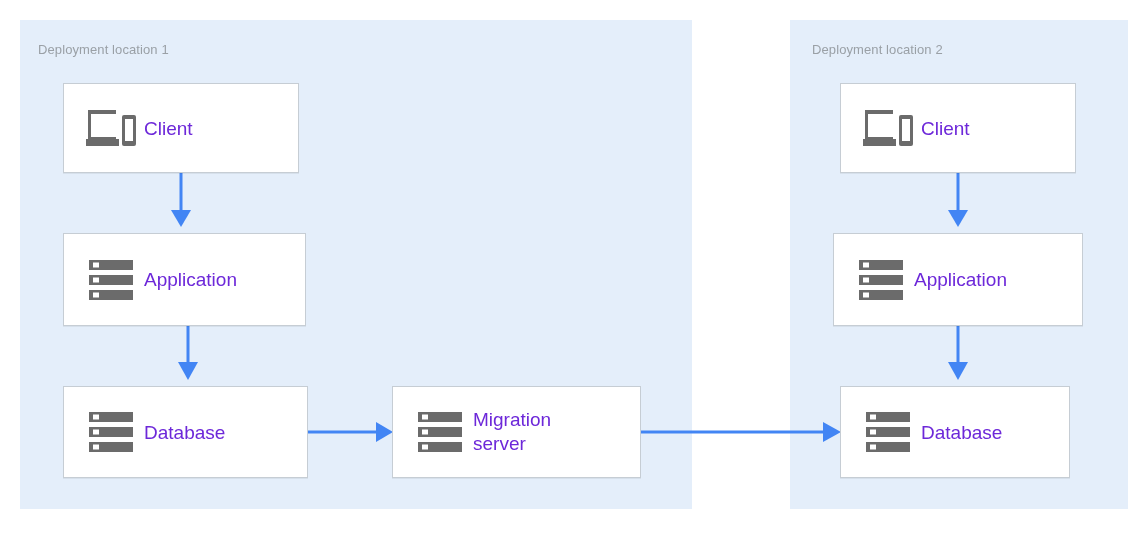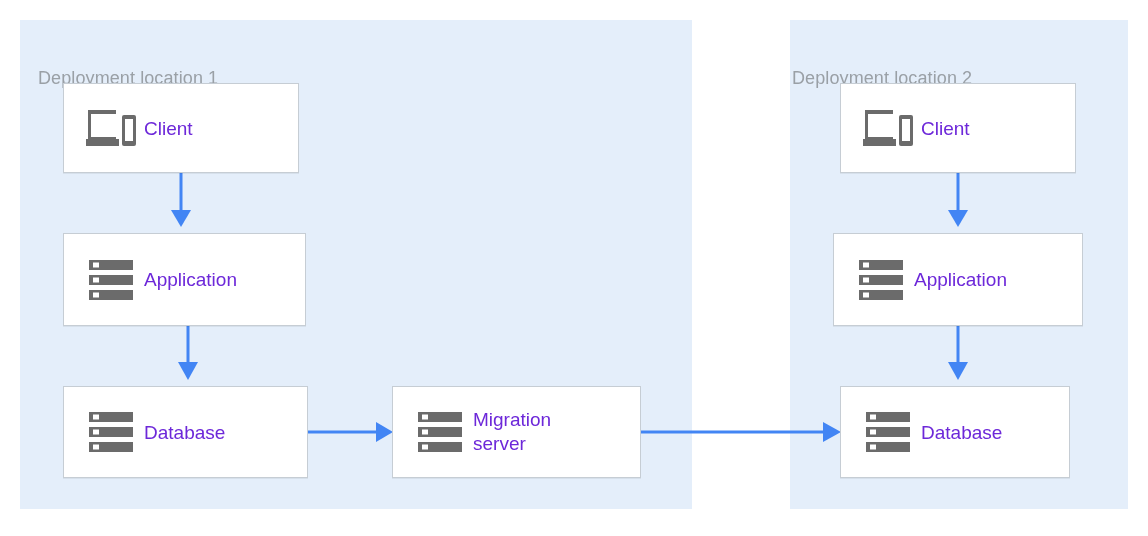--- a/index.html
+++ b/index.html
@@ -17,25 +17,24 @@
     background: #ffffff;
     overflow: hidden;
   }
   .zone {
     position: absolute;
     background: #e4eefa;
   }
   .zone-title {
     position: absolute;
     color: #9aa0a6;
-    font-size: 18px;
+    font-size: 13px;
     line-height: 20px;
     letter-spacing: 0.1px;
     white-space: nowrap;
-    margin-top: 28px;
   }
   .node {
     position: absolute;
     background: #ffffff;
     border: 1px solid #c6cdd4;
     box-sizing: border-box;
     display: flex;
     flex-direction: row;
     align-items: center;
     box-shadow: 0 1px 0 rgba(0,0,0,0.06);
@@ -64,21 +63,21 @@
 </style>
 </head>
 <body>
 
 <div id="stage">
 
   <div class="zone" style="left:20px; top:20px; width:672px; height:489px;"></div>
   <div class="zone" style="left:790px; top:20px; width:338px; height:489px;"></div>
 
   <div class="zone-title" style="left:38px; top:40px;">Deployment location 1</div>
-  <div class="zone-title" style="left:792px; top:40px;">Deployment location 2</div>
+  <div class="zone-title" style="left:812px; top:40px;">Deployment location 2</div>
 
   <svg class="edge" style="left:0; top:0;" width="1148" height="536">
 
     <line x1="181" y1="173" x2="181" y2="211" stroke="#4285f4" stroke-width="3"></line>
     <polygon points="171,210 191,210 181,227" fill="#4285f4"></polygon>
 
     <line x1="188" y1="326" x2="188" y2="363" stroke="#4285f4" stroke-width="3"></line>
     <polygon points="178,362 198,362 188,380" fill="#4285f4"></polygon>
 
     <line x1="308" y1="432" x2="377" y2="432" stroke="#4285f4" stroke-width="3"></line>

